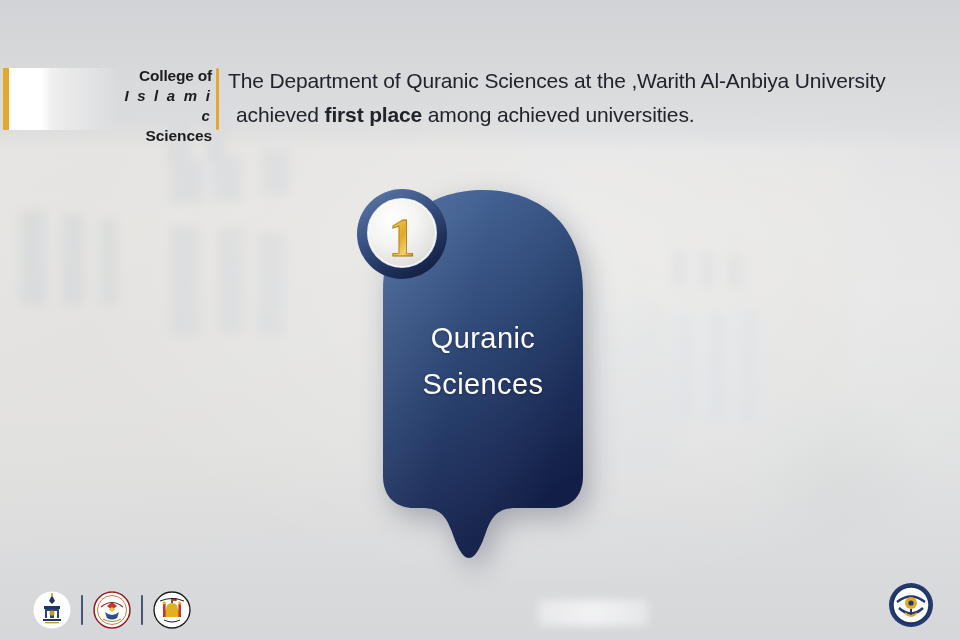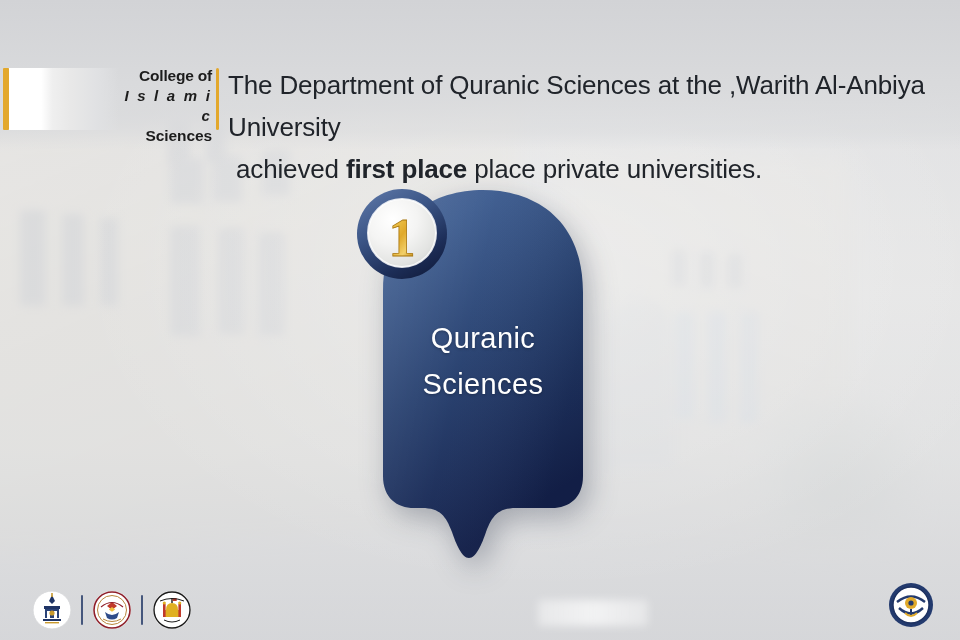--- a/index.html
+++ b/index.html
@@ -115,21 +115,21 @@
   #college-name .l3{ font-size:15.5px; letter-spacing:-.1px; }
 
   #header-divider{
     position:absolute; left:216px; top:68px;
     width:3px; height:62px; background:#e3a82c; border-radius:2px;
   }
 
   #headline{
     position:absolute; left:228px; top:64px; width:718px;
     color:#20242a;
-    font-size:26px; line-height:1.62;
+    font-size:21px; line-height:1.62;
     letter-spacing:-.15px;
   }
   #headline .ln2{ display:block; padding-left:8px; }
   #headline b{ font-weight:700;margin-top:31px; }
 
   
   #pin-wrap{
     position:absolute; left:330px; top:176px; width:300px; height:400px;
     z-index:4;
   }
@@ -218,21 +218,21 @@
   <div id="college-name">
     <div class="l1">College of</div>
     <div class="l2">I s l a m i c</div>
     <div class="l3">Sciences</div>
   </div>
 
   <div id="header-divider"></div>
 
   <div id="headline">
     <span>The Department of Quranic Sciences at the ,Warith Al-Anbiya University</span>
-    <span class="ln2"><span>achieved </span><b>first place</b><span> place private universities.</span></span>
+    <span class="ln2"><span>achieved </span><b>first place</b><span> among achieved universities.</span></span>
   </div>
 </div>
 
 <div id="pin-wrap">
 
   <svg id="pin-shape" viewBox="0 0 300 400">
     <defs>
       <linearGradient id="pinGrad" x1="0" y1="0" x2="0.35" y2="1">
         <stop offset="0" stop-color="#4a6699"></stop>
         <stop offset="0.18" stop-color="#3e5d90"></stop>

